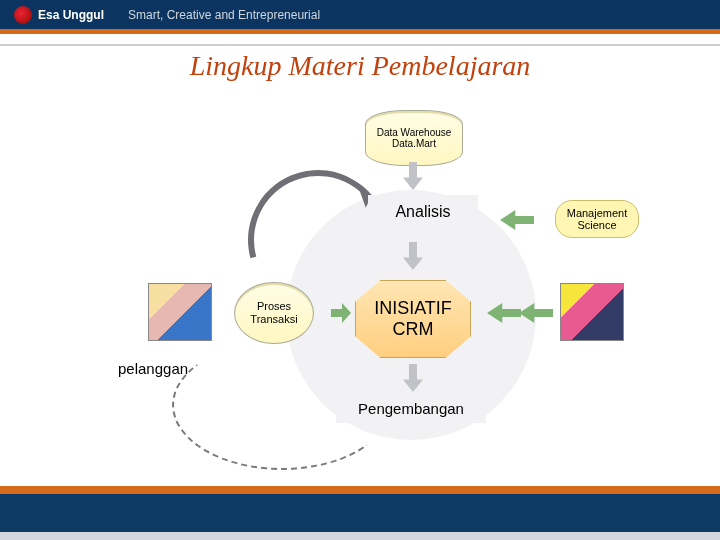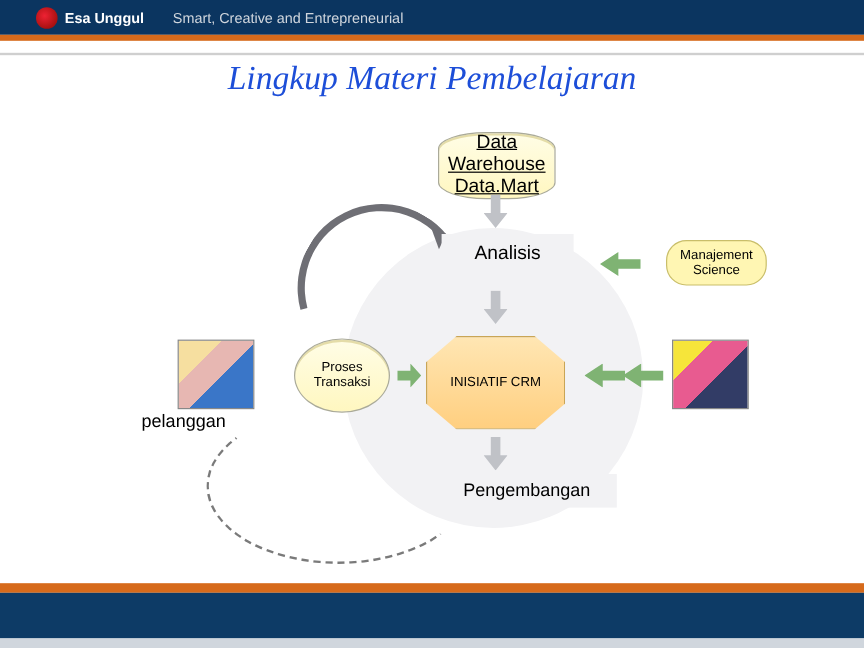--- a/index.html
+++ b/index.html
@@ -1,41 +1,41 @@
 <!DOCTYPE html>
 <html><head>
 <meta charset="utf-8">
 <style>
   * { box-sizing: border-box; margin: 0; padding: 0; }
   html, body { width: 720px; height: 540px; font-family: Arial, sans-serif; background: #fff; overflow: hidden; }
   .stage { position: relative; width: 720px; height: 540px; }
-  .topbar { position: absolute; top: 0; left: 0; right: 0; height: 34px; background: linear-gradient(#0b3560,#0b3560); border-bottom: 5px solid #d66a1b; display: flex; align-items: center; padding-left: 30px; }
+  .topbar { position: absolute; top: 0; left: 0; right: 0; height: 34px; background: linear-gradient(#0b3560,#0b3560); border-bottom: 5px solid #d66a1b; display: flex; align-items: center; padding-left: 14px; }
   .logo { display: flex; align-items: center; gap: 6px; color: #fff; }
   .logo-mark { width: 18px; height: 18px; border-radius: 50%; background: radial-gradient(circle at 40% 40%, #e23, #a11 70%); }
   .brand { font-size: 12px; font-weight: bold; }
   .tagline { margin-left: 24px; color: #d0d6dd; font-size: 12px; }
   .rule { position: absolute; top: 44px; left: 0; right: 0; height: 2px; background: #cfcfcf; }
-  .title { position: absolute; top: 50px; left: 0; right: 0; text-align: center; font-family: "Comic Sans MS", "Segoe Script", cursive; font-style: italic; font-size: 28px; color: #1d4ed8; }
+  .title { position: absolute; top: 50px; left: 0; right: 0; text-align: center; font-family: "Comic Sans MS", "Segoe Script", cursive; font-style: italic; font-size: 28px; color: #c2410c; }
   .circle-bg { position: absolute; top: 190px; left: 286px; width: 250px; height: 250px; border-radius: 50%; background: #f2f2f4; }
   .node { position: absolute; display: flex; align-items: center; justify-content: center; text-align: center; font-size: 12px; line-height: 1.15; padding: 3px 6px; }
   .cyl { background: linear-gradient(#fffde6,#fff7c0); border: 1px solid #aa9; border-radius: 40px/14px; box-shadow: 0 2px 0 #e4dca8 inset; }
-  .cyl-top { width: 98px; height: 56px; top: 110px; left: 365px; font-size: 16px; text-decoration: underline; }
-  .cyl-proses { width: 80px; height: 62px; top: 282px; left: 245px; font-size: 11px; border-radius: 50%; }
+  .cyl-top { width: 98px; height: 56px; top: 110px; left: 365px; font-size: 10px; }
+  .cyl-proses { width: 80px; height: 62px; top: 282px; left: 234px; font-size: 11px; border-radius: 50%; }
   .cyl-prod { width: 96px; height: 36px; top: 445px; left: 365px; font-size: 11px; }
   .analisis { top: 195px; left: 368px; width: 110px; height: 34px; font-size: 16px; background: #f2f2f4; }
-  .pengembangan { top: 395px; left: 364px; width: 150px; height: 28px; font-size: 15px; background: #f2f2f4; }
-  .octagon { position: absolute; top: 280px; left: 355px; width: 116px; height: 78px; background: linear-gradient(#ffe6b3,#ffcf80); border: 1px solid #c9a556; clip-path: polygon(22% 0,78% 0,100% 28%,100% 72%,78% 100%,22% 100%,0 72%,0 28%); display: flex; align-items: center; justify-content: center; font-size: 11px; text-align: center; }
+  .pengembangan { top: 395px; left: 336px; width: 150px; height: 28px; font-size: 15px; background: #f2f2f4; }
+  .octagon { position: absolute; top: 280px; left: 355px; width: 116px; height: 78px; background: linear-gradient(#ffe6b3,#ffcf80); border: 1px solid #c9a556; clip-path: polygon(22% 0,78% 0,100% 28%,100% 72%,78% 100%,22% 100%,0 72%,0 28%); display: flex; align-items: center; justify-content: center; font-size: 18px; text-align: center; }
   .box-yellow { position: absolute; background: #fff6b3; border: 1px solid #c9be6a; font-size: 11px; text-align: center; display: flex; align-items: center; justify-content: center; }
   .box-ms { top: 200px; left: 555px; width: 84px; height: 38px; border-radius: 17px; }
   .img-ph { position: absolute; border: 1px solid #888; background: #e7ecf3; }
   .img-left { top: 283px; left: 148px; width: 64px; height: 58px; background:
     linear-gradient(135deg,#f6dfa0 30%,#e7b7b2 30% 55%,#3a76c8 55%); }
   .img-right { top: 283px; left: 560px; width: 64px; height: 58px; background:
     linear-gradient(135deg,#f6e53a 28%,#e85b90 28% 56%,#323c66 56%); }
-  .pelang { position: absolute; top: 343px; left: 118px; font-size: 15px; }
+  .pelang { position: absolute; top: 360px; left: 118px; font-size: 15px; }
   .footerbar { position: absolute; bottom: 0; left: 0; right: 0; height: 54px; }
   .footerbar .f1 { height: 8px; background: #d66a1b; }
   .footerbar .f2 { height: 38px; background: linear-gradient(#0d3b66,#0d3b66); }
   .footerbar .f3 { height: 8px; background: #d0d6dd; }
   .arrow { position: absolute; }
   .arrow-down { width: 20px; height: 28px; background: #c0c2c7; clip-path: polygon(30% 0,70% 0,70% 55%,100% 55%,50% 100%,0 55%,30% 55%); }
   .arrow-left { width: 34px; height: 20px; background: #7fb373; clip-path: polygon(100% 30%,45% 30%,45% 0,0 50%,45% 100%,45% 70%,100% 70%); }
   .arrow-right { width: 34px; height: 20px; background: #7fb373; clip-path: polygon(0 30%,55% 30%,55% 0,100% 50%,55% 100%,55% 70%,0 70%); }
   .ad1 { top: 162px; left: 403px; }
   .ad2 { top: 242px; left: 403px; }

